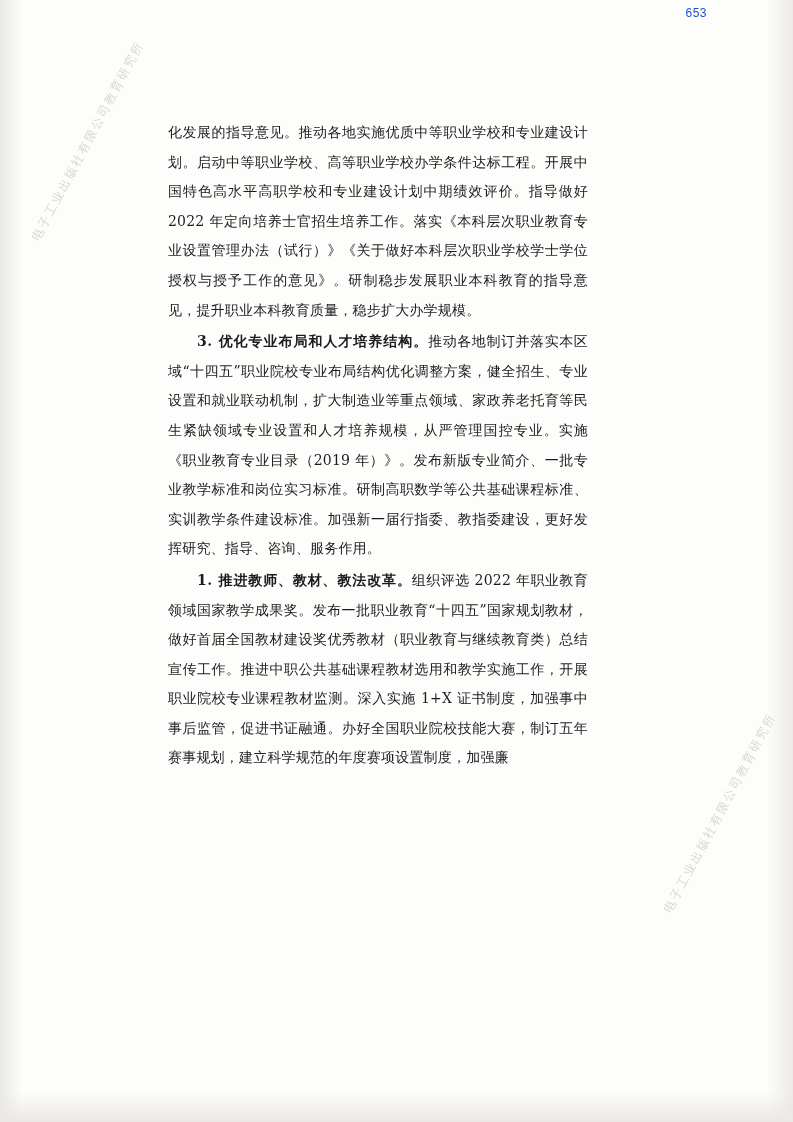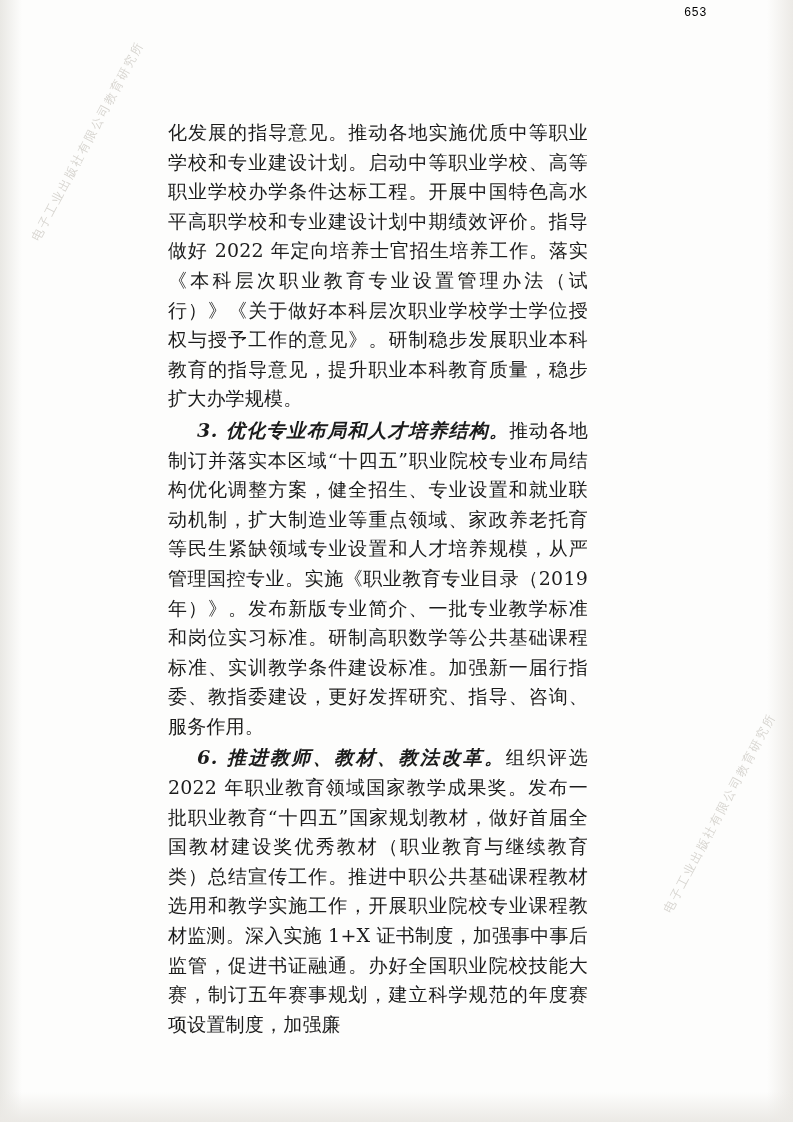--- a/index.html
+++ b/index.html
@@ -43,52 +43,51 @@
     height: 30px;
     background: linear-gradient(to top, #ebe9e5 0%, rgba(255,255,255,0) 100%);
     pointer-events: none;
   }
 
   
   .page-number {
     position: absolute;
     top: 6px;
     right: 86px;
-    font-family: Liberation Mono, monospace;
+    font-family: Liberation Sans, sans-serif;
     font-size: 12px;
-    color: #000000;
+    color: #1d4ed8;
     letter-spacing: 0.5px;
   }
 
   
   .text-column {
     position: absolute;
     left: 168px;
     top: 118px;
     width: 420px;
   }
 
   .para {
     margin: 0 0 2px 0;
-    font-size: 19px;
+    font-size: 14px;
     line-height: 29.6px;
     color: #1c1c1c;
     text-align: justify;
     text-justify: inter-character;
     letter-spacing: 0.2px;
     font-family: "DejaVu Serif", serif;
     font-weight: 500;
   }
   .para.indent {
     text-indent: 29px;
   }
   .para b {
     font-weight: 800;
     letter-spacing: 0.6px;
-    font-style: italic;
   }
 
   
   .noise {
     position: absolute;
     inset: 0;
     pointer-events: none;
     opacity: 0.05;
     background:
       repeating-linear-gradient(0deg, rgba(0,0,0,0.05) 0px, rgba(0,0,0,0) 2px, rgba(0,0,0,0) 4px);
@@ -133,21 +132,21 @@
 
     <p class="para">
       <span>化发展的指导意见。推动各地实施优质中等职业学校和专业建设计划。启动中等职业学校、高等职业学校办学条件达标工程。开展中国特色高水平高职学校和专业建设计划中期绩效评价。指导做好 2022 年定向培养士官招生培养工作。落实《本科层次职业教育专业设置管理办法（试行）》《关于做好本科层次职业学校学士学位授权与授予工作的意见》。研制稳步发展职业本科教育的指导意见，提升职业本科教育质量，稳步扩大办学规模。</span>
     </p>
 
     <p class="para indent">
       <b>3. 优化专业布局和人才培养结构。</b><span>推动各地制订并落实本区域“十四五”职业院校专业布局结构优化调整方案，健全招生、专业设置和就业联动机制，扩大制造业等重点领域、家政养老托育等民生紧缺领域专业设置和人才培养规模，从严管理国控专业。实施《职业教育专业目录（2019 年）》。发布新版专业简介、一批专业教学标准和岗位实习标准。研制高职数学等公共基础课程标准、实训教学条件建设标准。加强新一届行指委、教指委建设，更好发挥研究、指导、咨询、服务作用。</span>
     </p>
 
     <p class="para indent">
-      <b>6. 推进教师、教材、教法改革。</b><span>组织评选 2022 年职业教育领域国家教学成果奖。发布一批职业教育“十四五”国家规划教材，做好首届全国教材建设奖优秀教材（职业教育与继续教育类）总结宣传工作。推进中职公共基础课程教材选用和教学实施工作，开展职业院校专业课程教材监测。深入实施 1+X 证书制度，加强事中事后监管，促进书证融通。办好全国职业院校技能大赛，制订五年赛事规划，建立科学规范的年度赛项设置制度，加强廉</span>
+      <b>1. 推进教师、教材、教法改革。</b><span>组织评选 2022 年职业教育领域国家教学成果奖。发布一批职业教育“十四五”国家规划教材，做好首届全国教材建设奖优秀教材（职业教育与继续教育类）总结宣传工作。推进中职公共基础课程教材选用和教学实施工作，开展职业院校专业课程教材监测。深入实施 1+X 证书制度，加强事中事后监管，促进书证融通。办好全国职业院校技能大赛，制订五年赛事规划，建立科学规范的年度赛项设置制度，加强廉</span>
     </p>
 
   </div>
 
   <div class="watermark wm1">电子工业出版社有限公司教育研究所</div>
   <div class="watermark wm2">电子工业出版社有限公司教育研究所</div>
 
   <div class="noise"></div>
 </div>
 

